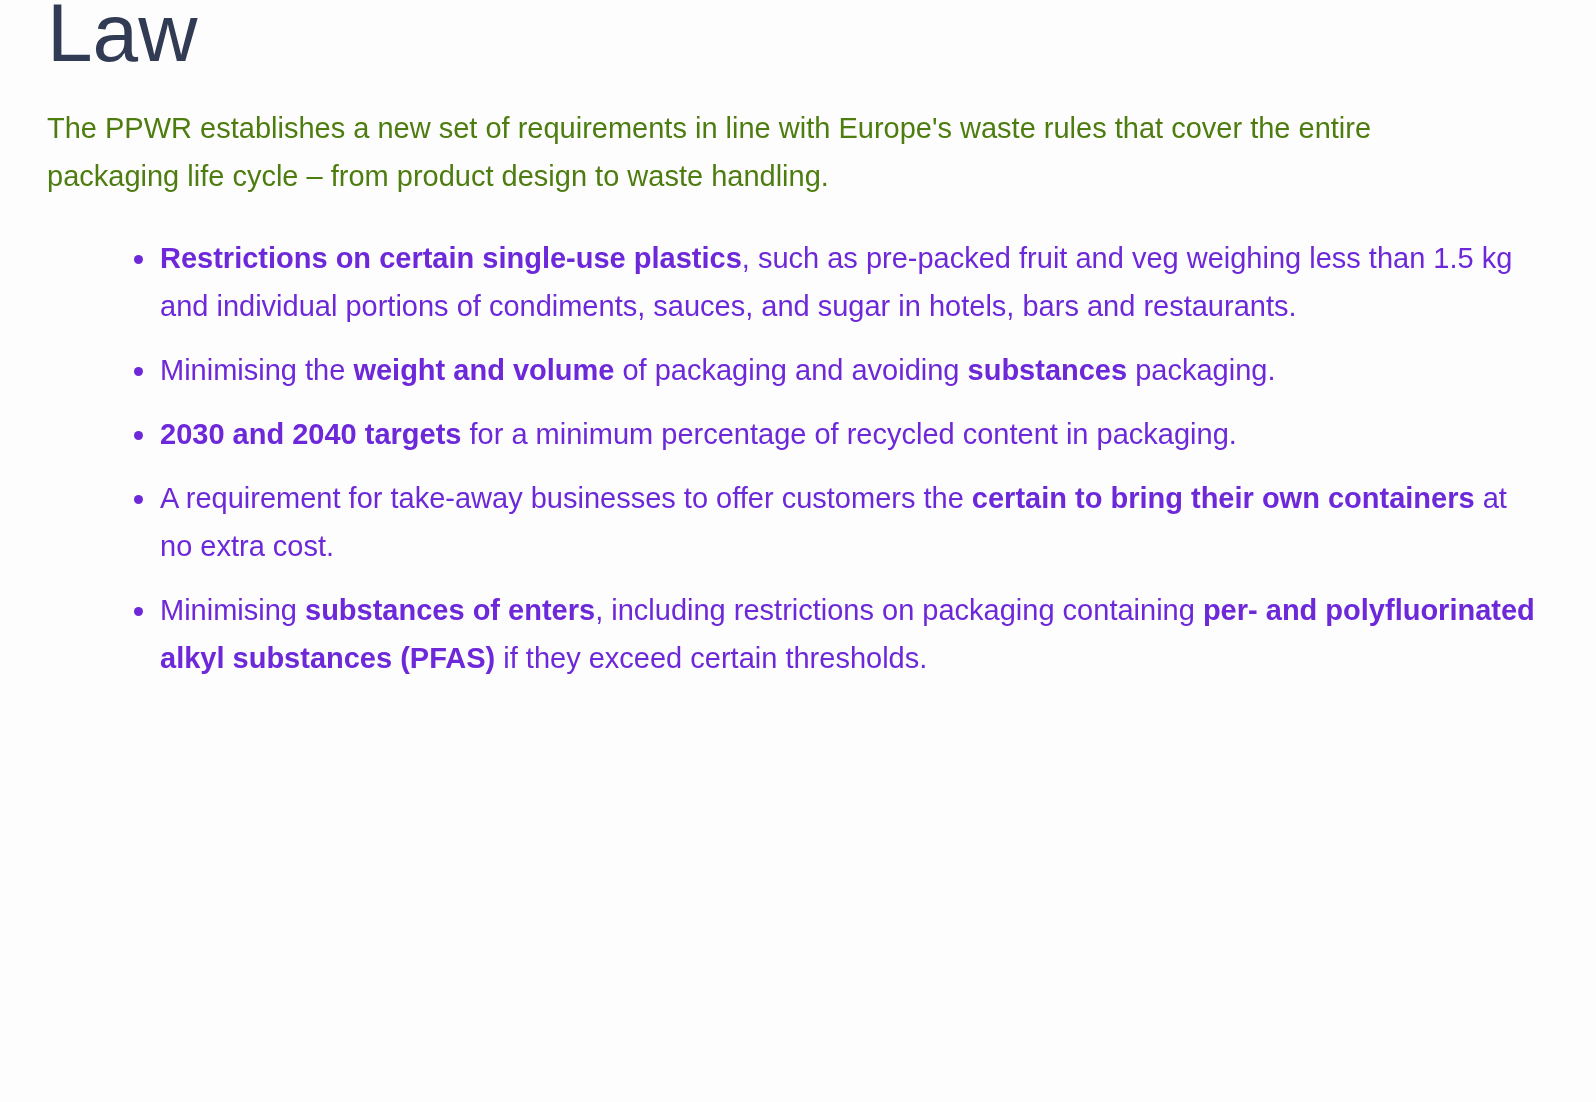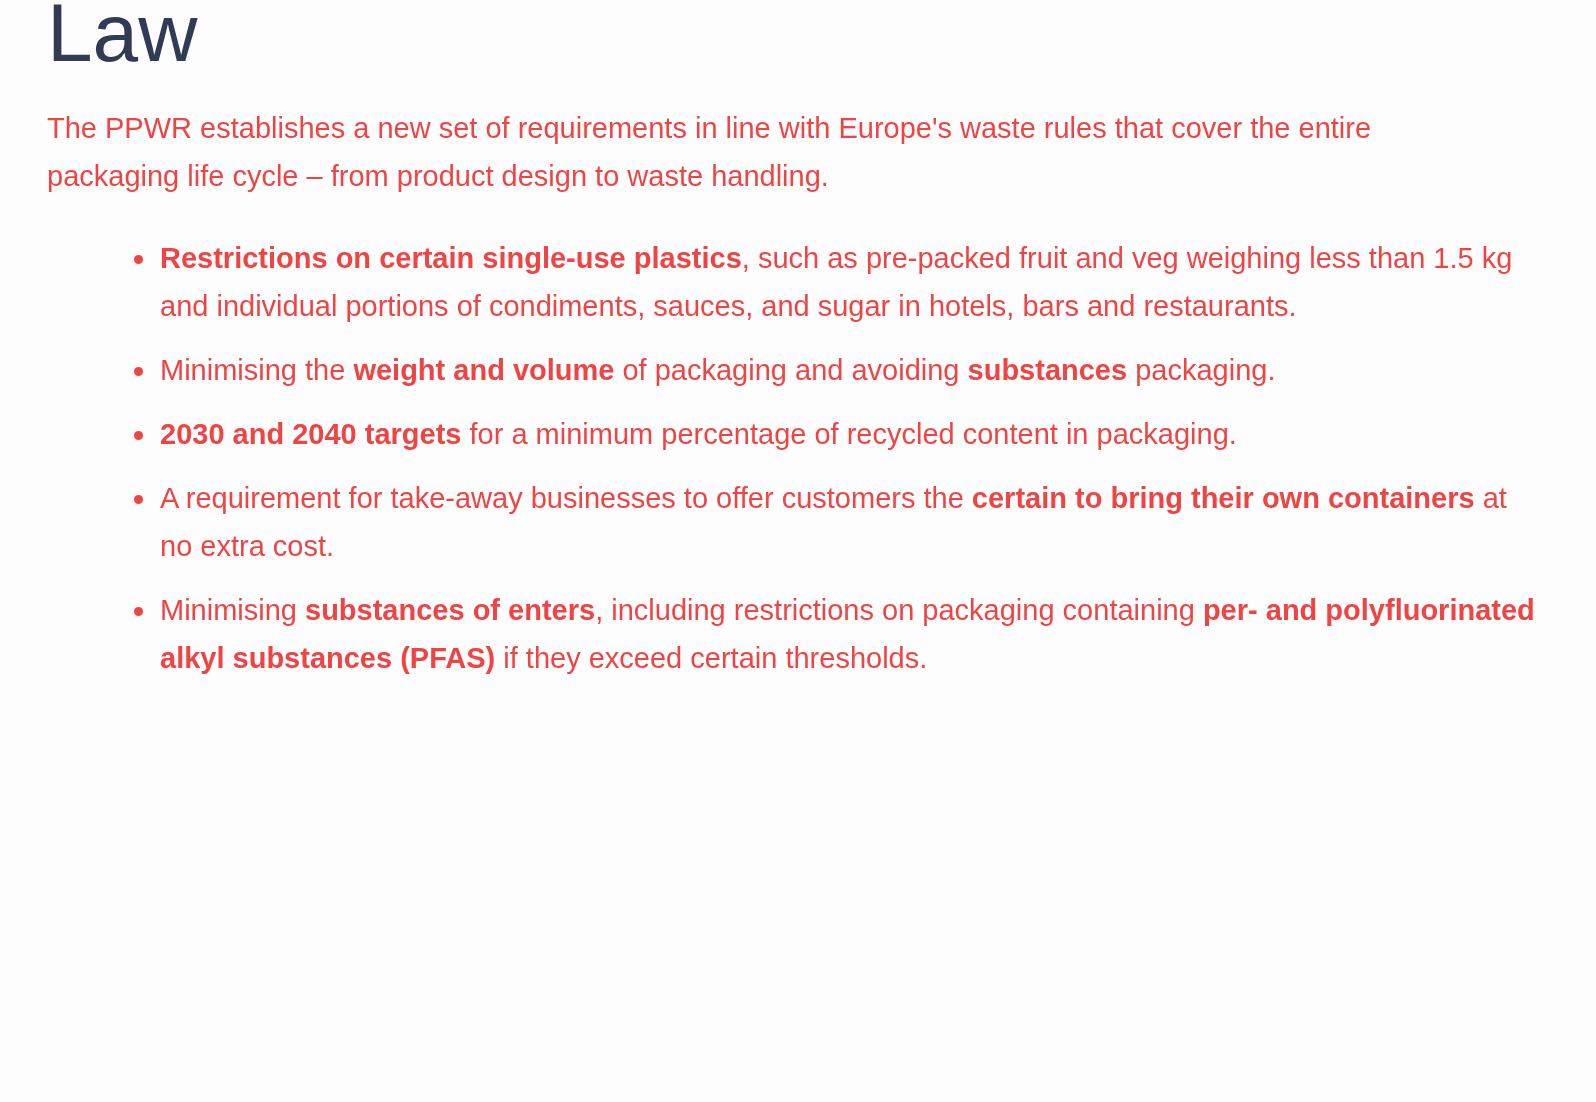--- a/index.html
+++ b/index.html
@@ -24,29 +24,29 @@
     font-weight: 400;
     line-height: 1em;
     margin: -8px 0 0 0;
     color: #313c54;
   }
   p.body-para {
     font-size: 29px;
     line-height: 48px;
     margin: 30px 0;
     max-width: 1410px;
-    color: #ef4444;
+    color: #4d7c0f;
   }
   ul.rules-list {
     font-size: 29px;
     line-height: 48px;
     margin: 34px 0 56px 0;
     padding-left: 111px;
     max-width: 1385px;
-    color: #ef4444;
+    color: #6d28d9;
     list-style: disc outside;
   }
   ul.rules-list li {
     margin: 16px 0;
     padding-left: 2px;
   }
   strong { font-weight: 700; }
 </style>
 </head>
 <body>

